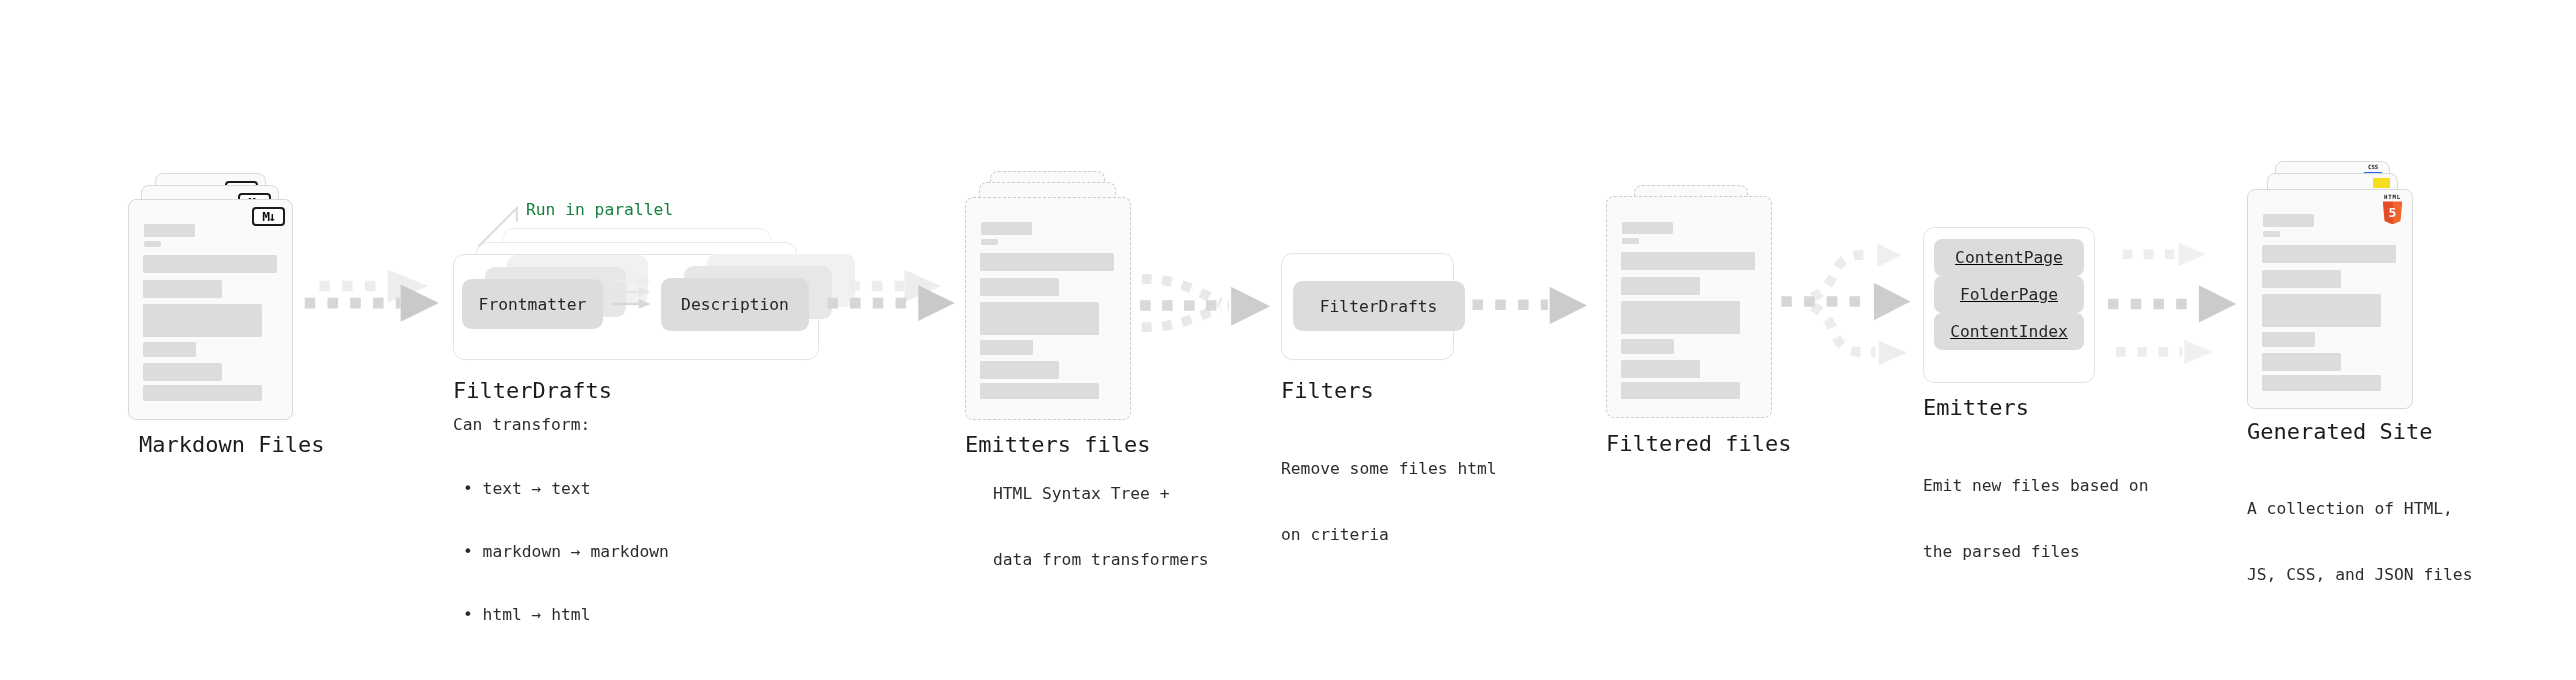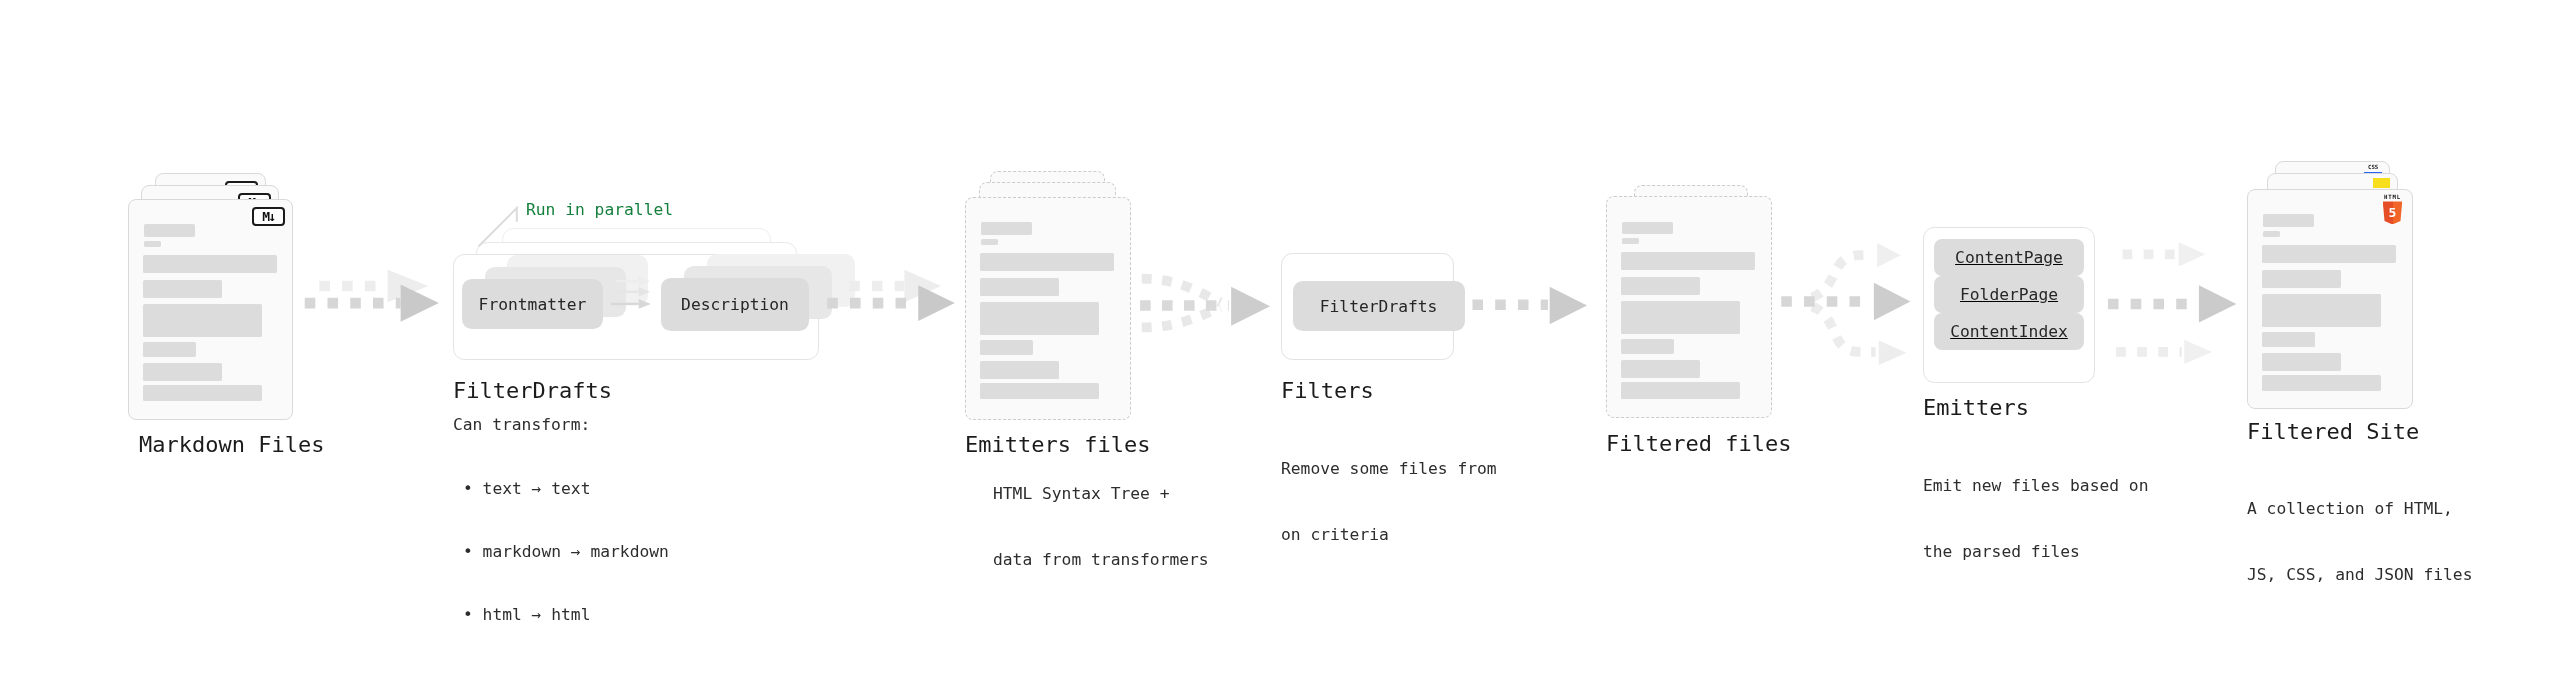--- a/index.html
+++ b/index.html
@@ -124,21 +124,21 @@
   <div class="body" style="left:965px; top:439px;margin-left:28px;">
     <span class="ln">HTML Syntax Tree +</span>
     <span class="ln">data from transformers</span>
   </div>
 
   <div class="wbox" style="left:1281px; top:253px; width:173px; height:107px;">
     <div class="pill" style="left:10.6px; top:27px; width:172px; height:50px;">FilterDrafts</div>
   </div>
   <div class="title" style="left:1281px; top:379px;">Filters</div>
   <div class="body" style="left:1281px; top:414px;">
-    <span class="ln">Remove some files from</span>
+    <span class="ln">Remove some files html</span>
     <span class="ln">on criteria</span>
   </div>
 
   <div class="abs" style="left:1606px; top:185px; width:166px; height:293px;">
     <div class="card dashed" style="left:28px; top:0;    width:114px; height:221px;"></div>
     <div class="card dashed" style="left:0;    top:11.4px; width:166px; height:222px;">
       <div class="bars">
         <i></i>
           <i></i>
           <i></i>
@@ -185,21 +185,21 @@
           <i></i>
           <i></i>
           <i></i>
           <i></i>
           <i></i>
           <i></i>
           <i></i>
       </div>
     </div>
   </div>
-  <div class="title" style="left:2247px; top:420px;">Filtered Site</div>
+  <div class="title" style="left:2247px; top:420px;">Generated Site</div>
   <div class="body" style="left:2247px; top:454px;">
     <span class="ln">A collection of HTML,</span>
     <span class="ln">JS, CSS, and JSON files</span>
   </div>
 
   <svg id="arrows" width="2576" height="681" viewBox="0 0 3170 838" xmlns="http://www.w3.org/2000/svg">
 
     <g>
       <path d="M589,303 L636,256 L636,273" fill="none" stroke="#dcdcdc" stroke-width="2.5"></path>
     </g>

